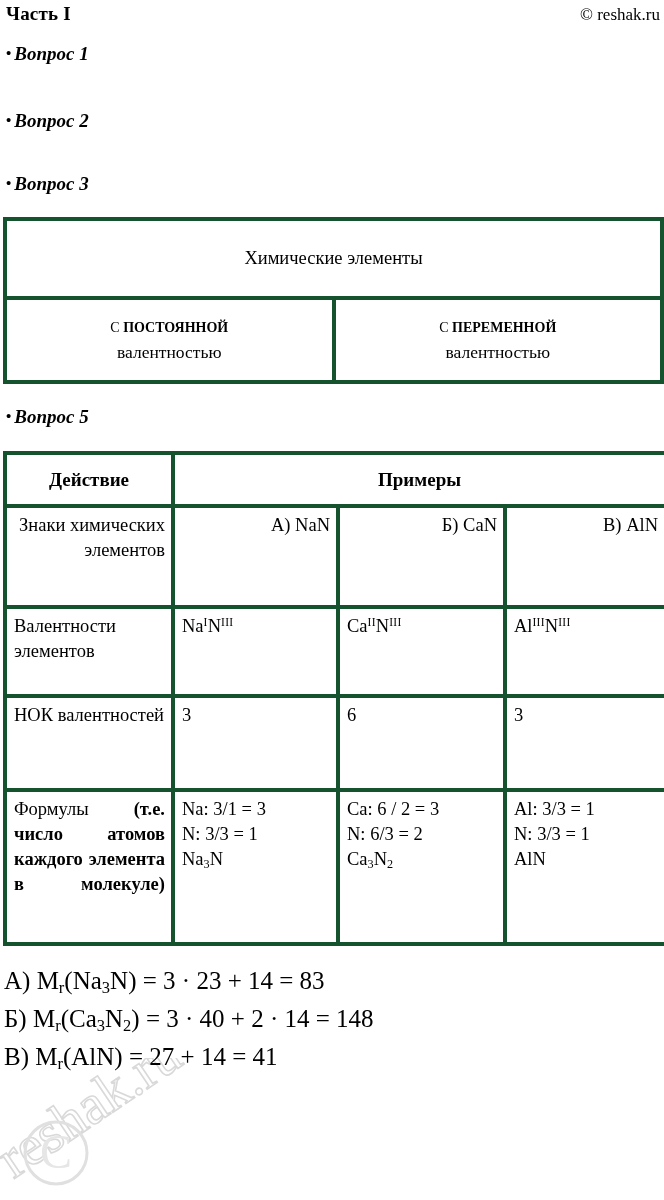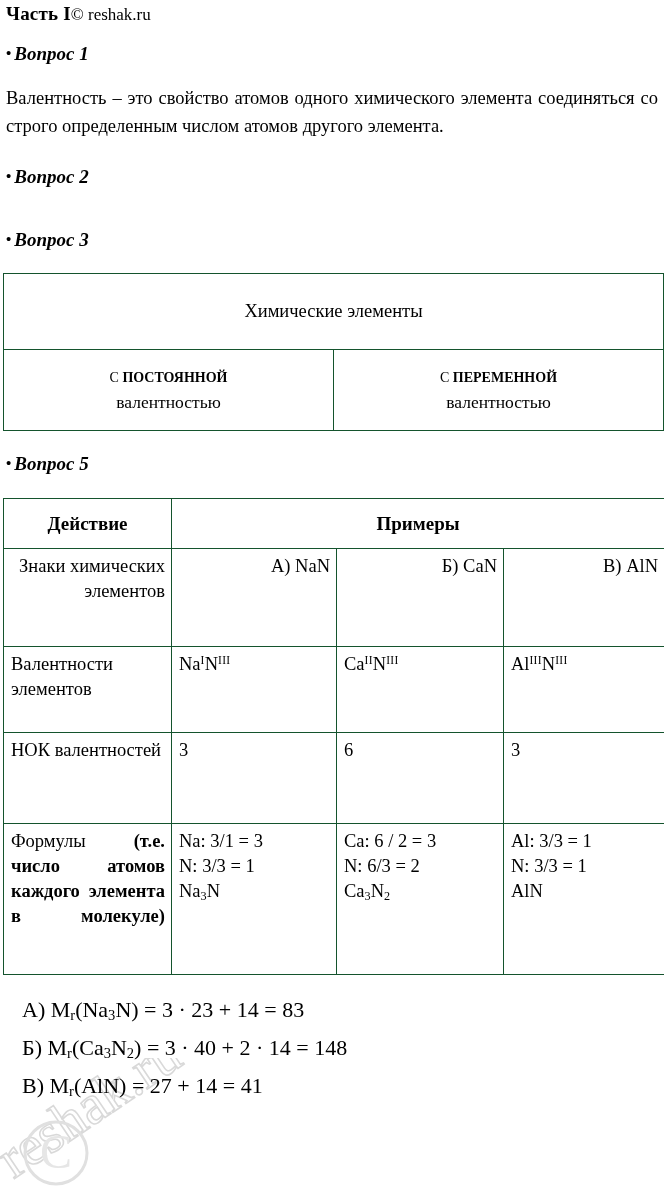--- a/index.html
+++ b/index.html
@@ -23,21 +23,21 @@
     width: 664px;
     height: 1200px;
     box-sizing: border-box;
     padding: 0 2px;
     z-index: 2;
   }
 
   
   .topbar {
     display: flex;
-    justify-content: flex-start;
+    justify-content: space-between;
     align-items: baseline;
     padding: 3px 2px 0 4px;
     height: 26px;
   }
   .part-title {
     font-size: 19px;
     font-weight: bold;
     letter-spacing: 0.2px;
   }
   .site-mark {
@@ -80,21 +80,21 @@
   .spacer-26 { height: 26px; }
 
   
   table {
     border-collapse: collapse;
     width: 661px;
     margin: 0 0 0 1px;
     table-layout: fixed;
   }
   table td, table th {
-    border: 1px solid #14532d;
+    border: 4px solid #14532d;
     padding: 0;
     vertical-align: top;
     font-weight: normal;
     font-size: 18.5px;
     line-height: 25px;
   }
 
   
   .t-elements td {
     text-align: center;
@@ -155,23 +155,23 @@
     letter-spacing: 0.3px;
   }
   sub.idx {
     font-size: 0.66em;
     vertical-align: -0.22em;
     line-height: 0;
   }
 
   
   .formula {
-    font-size: 22px;
+    font-size: 25px;
     line-height: 25px;
-    margin: 0 0 0 20px;
+    margin: 0 0 0 2px;
     white-space: nowrap;
   }
   .formula sub {
     font-size: 0.66em;
     vertical-align: -0.22em;
     line-height: 0;
   }
   .gap-f { height: 13px; }
 
   
@@ -204,21 +204,20 @@
   <div class="topbar">
     <div class="part-title">Часть I</div>
     <div class="site-mark">© reshak.ru</div>
   </div>
 
   <div class="spacer-14"></div>
   <div class="q-heading">
     <span class="q-bullet">•</span><span>Вопрос 1</span>
   </div>
   <div class="spacer-18"></div>
-  <div class="para">Валентность – это свойство атомов одного химического элемента соединяться со строго определенным числом атомов другого элемента.</div>
 
   <div class="spacer-26"></div>
   <div class="q-heading">
     <span class="q-bullet">•</span><span>Вопрос 2</span>
   </div>
   <div class="spacer-18"></div>
 
   <div class="spacer-22"></div>
   <div class="q-heading">
     <span class="q-bullet">•</span><span>Вопрос 3</span>

